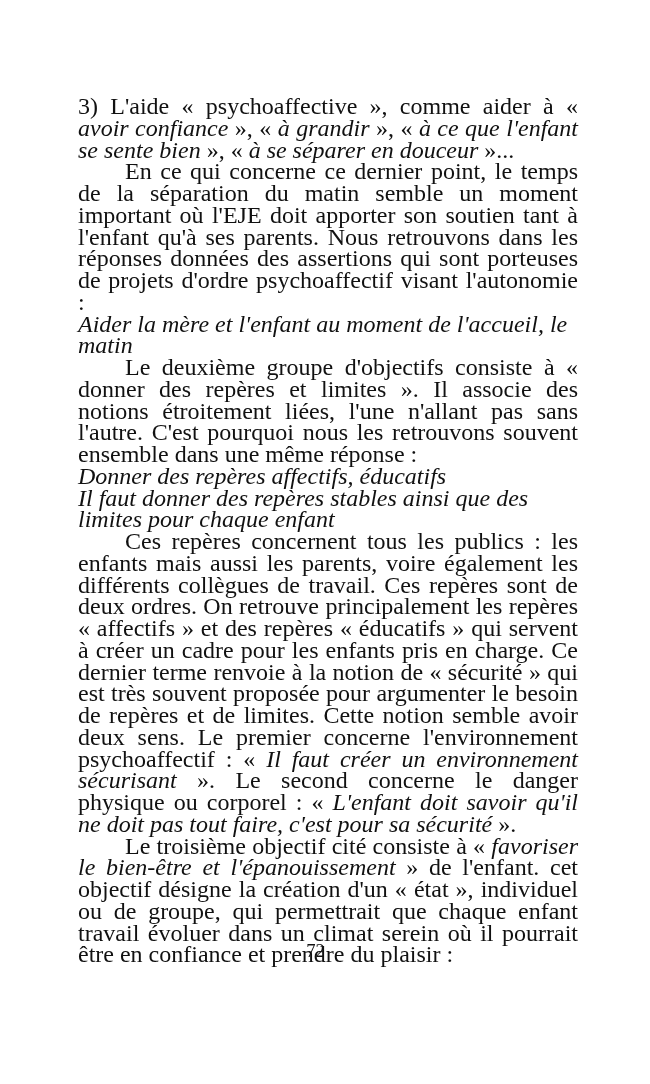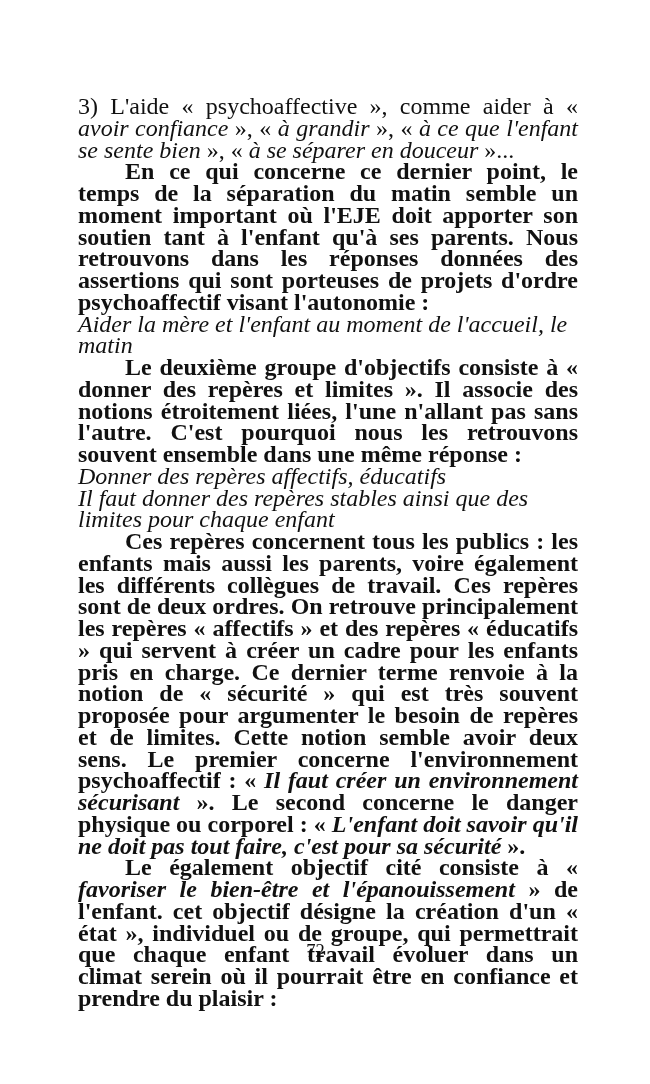--- a/index.html
+++ b/index.html
@@ -8,21 +8,21 @@
     position: absolute;
     left: 78px;
     top: 96px;
     width: 500px;
     font-family: "Liberation Serif", "DejaVu Serif", serif;
     font-size: 24px;
     line-height: 21.75px;
     color: #111111;
   }
   .p { margin: 0; text-align: justify; }
-  .indent { text-indent: 47px; font-weight: bold; }
+  .indent { text-indent: 47px; }
   .it { font-style: italic; }
   .quote { margin: 0; font-style: italic; text-align: left; }
   .pagenum {
     position: absolute;
     left: 0; width: 631px;
     top: 940px;
     text-align: center;
     font-family: "Liberation Serif", "DejaVu Serif", serif;
     font-size: 18.6px;
     color: #111111;
@@ -47,17 +47,17 @@
   </p>
 
   <p class="quote">Donner des repères affectifs, éducatifs</p>
   <p class="quote">Il faut donner des repères stables ainsi que des limites pour chaque enfant</p>
 
   <p class="p indent">
     <span>Ces repères concernent tous les publics : les enfants mais aussi les parents, voire également les différents collègues de travail. Ces repères sont de deux ordres. On retrouve principalement les repères « affectifs » et des repères « éducatifs » qui servent à créer un cadre pour les enfants pris en charge. Ce dernier terme renvoie à la notion de « sécurité » qui est très souvent proposée pour argumenter le besoin de repères et de limites. Cette notion semble avoir deux sens. Le premier concerne l'environnement psychoaffectif : « </span><span class="it">Il faut créer un environnement sécurisant</span><span> ». Le second concerne le danger physique ou corporel : « </span><span class="it">L'enfant doit savoir qu'il ne doit pas tout faire, c'est pour sa sécurité</span><span> ».</span>
   </p>
 
   <p class="p indent">
-    <span>Le également objectif cité consiste à « </span><span class="it">favoriser le bien-être et l'épanouissement</span><span> » de l'enfant. cet objectif désigne la création d'un « état », individuel ou de groupe, qui permettrait que chaque enfant travail évoluer dans un climat serein où il pourrait être en confiance et prendre du plaisir :</span>
+    <span>Le troisième objectif cité consiste à « </span><span class="it">favoriser le bien-être et l'épanouissement</span><span> » de l'enfant. cet objectif désigne la création d'un « état », individuel ou de groupe, qui permettrait que chaque enfant travail évoluer dans un climat serein où il pourrait être en confiance et prendre du plaisir :</span>
   </p>
 </div>
 
 <div class="pagenum">72</div>
 
 </body></html>

